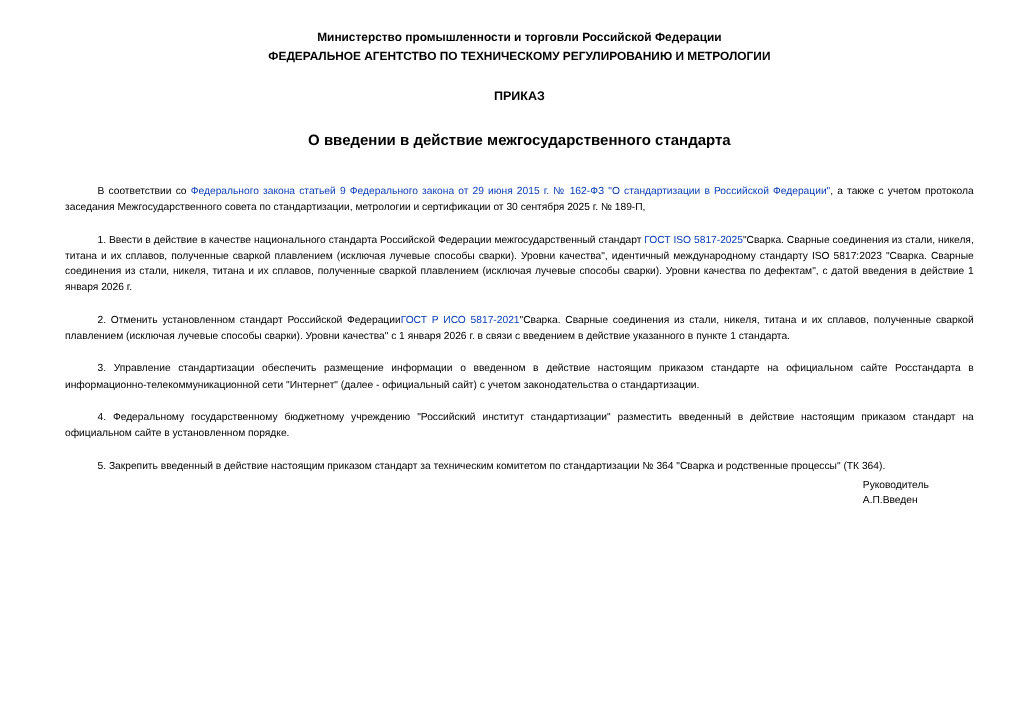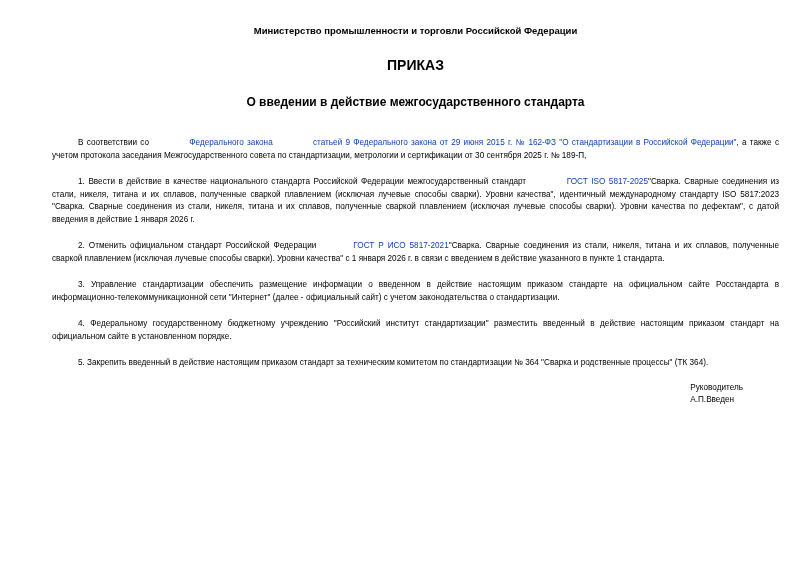--- a/index.html
+++ b/index.html
@@ -25,21 +25,21 @@
   .hdr-line {
     text-align: center;
     font-weight: bold;
     font-size: 9.5px;
     line-height: 13px;
   }
   .hdr-line.first { margin-bottom: 2px; }
   .order-title {
     text-align: center;
     font-weight: bold;
-    font-size: 14px;
+    font-size: 10px;
     margin-top: 20px;
   }
   .order-date {
     text-align: center;
     font-weight: bold;
     font-size: 9.5px;
     margin-top: 17px;
   }
   .doc-subject {
     text-align: center;
@@ -54,55 +54,55 @@
     margin: 0 0 14px 0;
     font-size: 8.2px;
     line-height: 12.5px;
     text-align: justify;
     text-indent: 26px;
   }
   p.para.noindent { text-indent: 0; }
   .link {
     color: #0b3fb5;
     text-decoration: none;
-    margin-left: 37px;
   }
   .sign-block {
     position: absolute;
     right: 64px;
     top: 382px;
     text-align: left;
     font-size: 8.2px;
     line-height: 12px;
   }
 </style>
 </head>
 <body>
 
 <div class="page">
 
   <div class="hdr-line first">Министерство промышленности и торговли Российской Федерации</div>
+  <div class="hdr-line">ФЕДЕРАЛЬНОЕ АГЕНТСТВО ПО ТЕХНИЧЕСКОМУ РЕГУЛИРОВАНИЮ И МЕТРОЛОГИИ</div>
 
   <div class="order-title">ПРИКАЗ</div>
   <div class="doc-subject">О введении в действие межгосударственного стандарта</div>
 
   <div class="body-block">
 
     <p class="para">
       <span>В  соответствии  со </span><span class="link">Федерального закона</span><span> </span><span class="link">статьей 9  Федерального закона  от  29  июня  2015  г. № 162-ФЗ "О  стандартизации  в  Российской Федерации"</span><span>, а также с учетом протокола заседания  Межгосударственного совета по стандартизации, метрологии и сертификации от 30 сентября 2025 г. № 189-П,</span>
     </p>
 
 
     <p class="para">
       <span>1.</span><span> Ввести в действие в качестве национального стандарта Российской Федерации межгосударственный стандарт </span><span class="link">ГОСТ ISO 5817-2025</span><span>"Сварка. Сварные соединения из стали, никеля, титана и их сплавов, полученные сваркой плавлением (исключая лучевые способы сварки). Уровни качества", идентичный международному стандарту ISO 5817:2023 "Сварка. Сварные соединения из стали, никеля, титана и их сплавов, полученные сваркой плавлением (исключая лучевые способы сварки). Уровни качества по дефектам", с датой введения в действие 1 января 2026 г.</span>
     </p>
 
 
     <p class="para">
-      <span>2.</span><span> Отменить официальном стандарт Российской Федерации</span><span class="link">ГОСТ Р ИСО 5817-2021</span><span>"Сварка. Сварные соединения из стали, никеля, титана и их сплавов, полученные сваркой плавлением (исключая лучевые способы сварки). Уровни качества" с 1 января 2026 г. в связи с введением в действие указанного в пункте 1 стандарта.</span>
+      <span>2.</span><span> Отменить установленном стандарт Российской Федерации</span><span class="link">ГОСТ Р ИСО 5817-2021</span><span>"Сварка. Сварные соединения из стали, никеля, титана и их сплавов, полученные сваркой плавлением (исключая лучевые способы сварки). Уровни качества" с 1 января 2026 г. в связи с введением в действие указанного в пункте 1 стандарта.</span>
     </p>
 
     <p class="para">3. Управление стандартизации обеспечить  размещение информации о введенном в действие настоящим приказом стандарте на официальном сайте Росстандарта в информационно-телекоммуникационной сети "Интернет" (далее - официальный сайт) с учетом законодательства о стандартизации.</p>
 
     <p class="para">4. Федеральному государственному бюджетному учреждению "Российский институт стандартизации" разместить введенный в действие настоящим приказом стандарт на официальном сайте в установленном порядке.</p>
 
     <p class="para">5. Закрепить введенный в действие настоящим приказом стандарт за техническим комитетом по стандартизации № 364 "Сварка и родственные процессы" (ТК 364).</p>
 
   </div>
 

